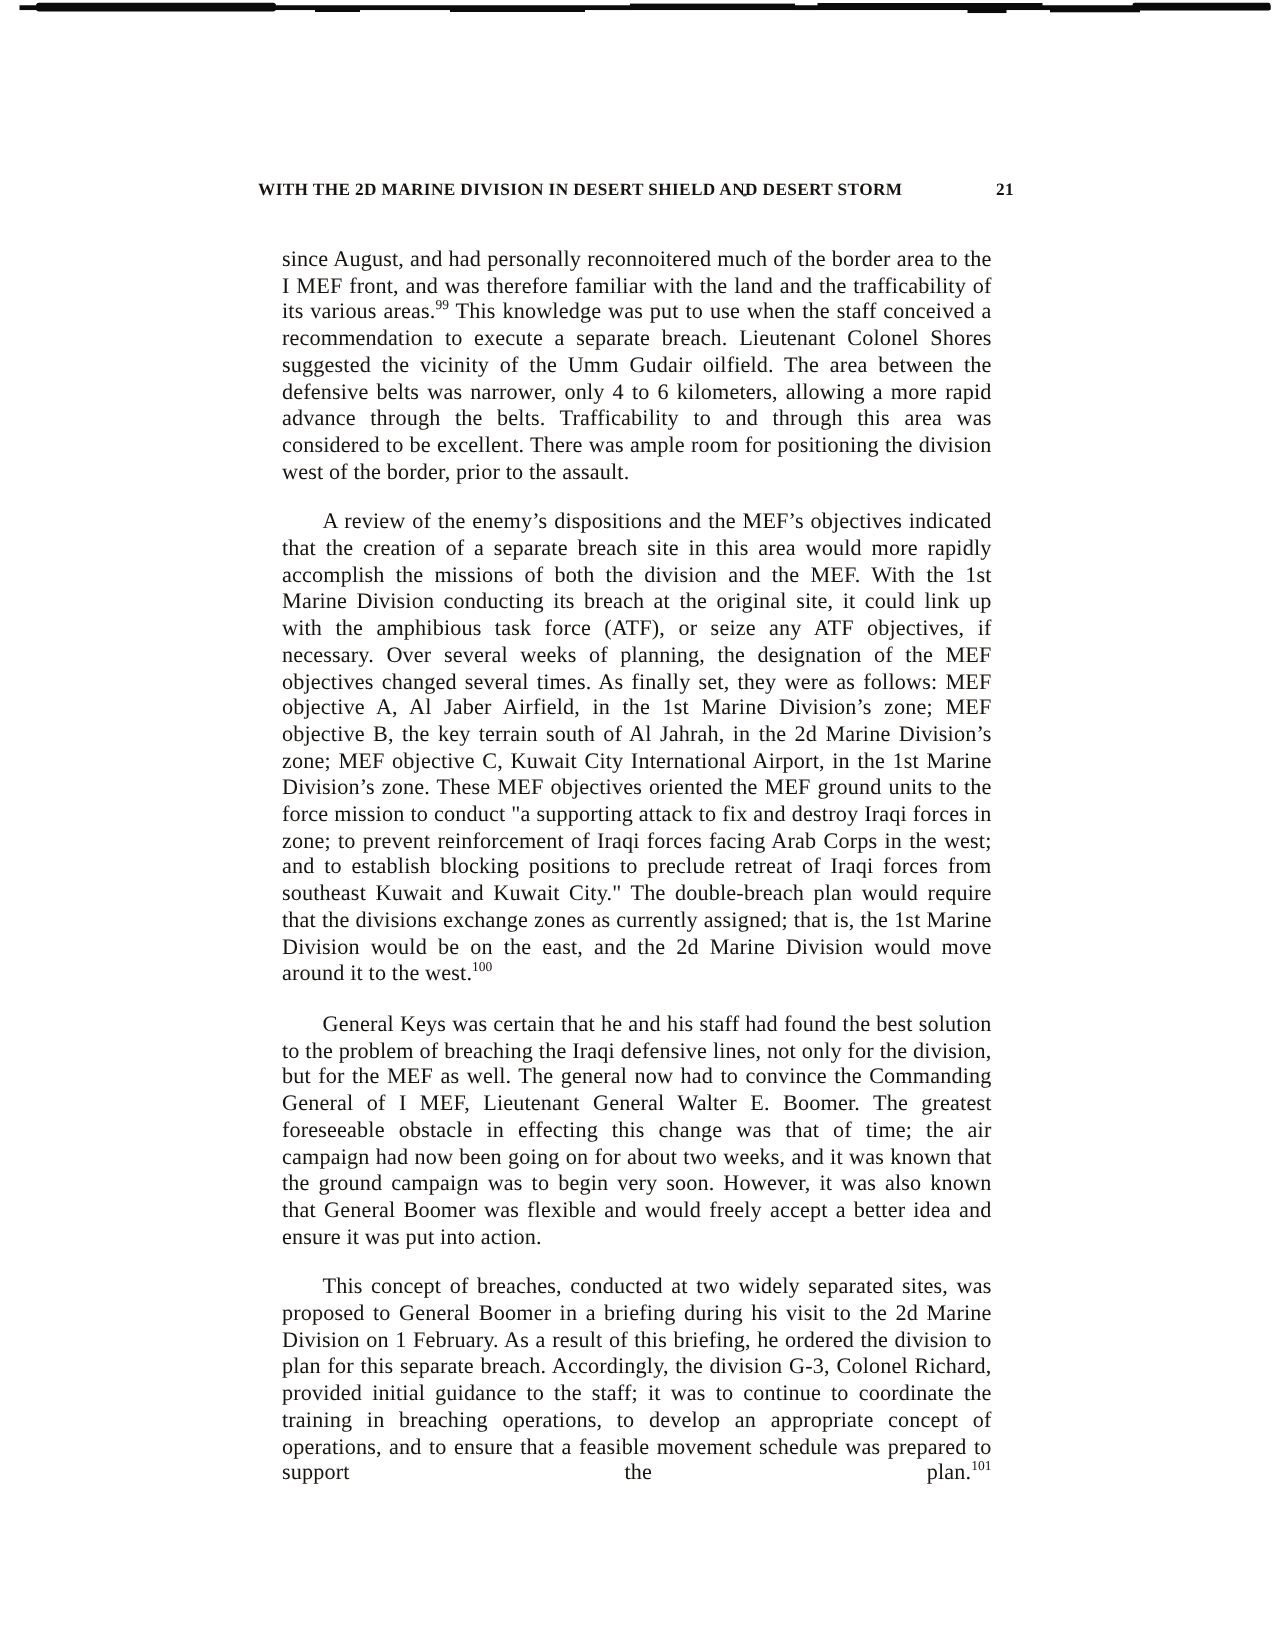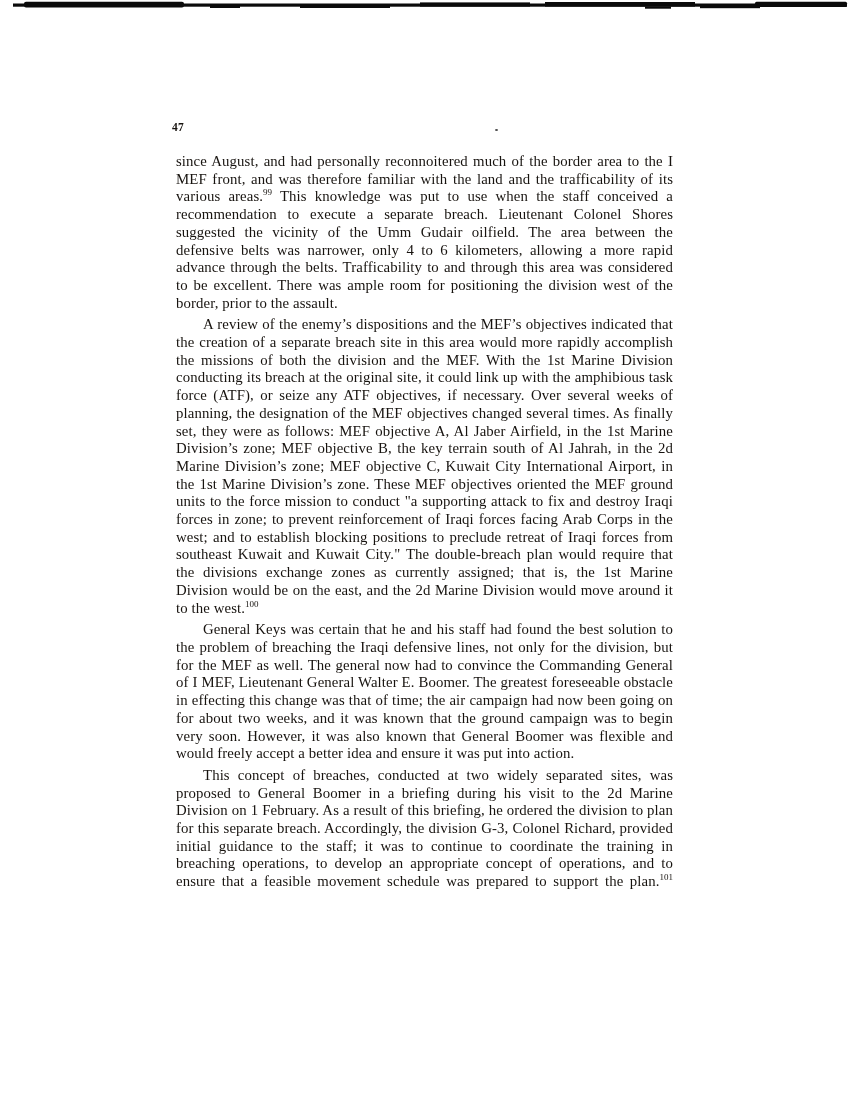--- a/index.html
+++ b/index.html
@@ -37,21 +37,21 @@
   }
   .page-body {
     position: absolute;
     left: 172px; top: 149px;
     width: 505px;
     font-size: 14.8px;
     line-height: 17.7px;
     text-align: justify;
     letter-spacing: 0.1px;
   }
-  .para { margin: 4px; }
+  .para { margin: 16px; }
   .para.indent { text-indent: 27px; }
   .para:last-child { text-align-last: justify; }
   sup {
     font-size: 9px;
     line-height: 0;
     letter-spacing: 0;
   }
 </style>
 </head>
 <body>
@@ -66,21 +66,22 @@
     <rect x="545" y="2.0" width="150" height="4.6"></rect>
     <rect x="700" y="4.8" width="60" height="3.4"></rect>
     <rect x="755" y="1.8" width="92" height="5.2" rx="1.5"></rect>
     <rect x="645" y="6.5" width="26" height="2.2"></rect>
   </g>
 </svg>
 
 <div class="scan-speck"></div>
 
 <div class="page-header">
-  <span>47</span>
+  <span>WITH THE 2D MARINE DIVISION IN DESERT SHIELD AND DESERT STORM</span>
+  <span>21</span>
 </div>
 
 <div class="page-body">
     <p class="para"><span>since August, and had personally reconnoitered much of the border area to the I MEF front, and was therefore familiar with the land and the trafficability of its various areas.</span><sup>99</sup><span> This knowledge was put to use when the staff conceived a recommendation to execute a separate breach. Lieutenant Colonel Shores suggested the vicinity of the Umm Gudair oilfield. The area between the defensive belts was narrower, only 4 to 6 kilometers, allowing a more rapid advance through the belts. Trafficability to and through this area was considered to be excellent. There was ample room for positioning the division west of the border, prior to the assault.</span></p>
     <p class="para indent"><span>A review of the enemy’s dispositions and the MEF’s objectives indicated that the creation of a separate breach site in this area would more rapidly accomplish the missions of both the division and the MEF. With the 1st Marine Division conducting its breach at the original site, it could link up with the amphibious task force (ATF), or seize any ATF objectives, if necessary. Over several weeks of planning, the designation of the MEF objectives changed several times. As finally set, they were as follows: MEF objective A, Al Jaber Airfield, in the 1st Marine Division’s zone; MEF objective B, the key terrain south of Al Jahrah, in the 2d Marine Division’s zone; MEF objective C, Kuwait City International Airport, in the 1st Marine Division’s zone. These MEF objectives oriented the MEF ground units to the force mission to conduct "a supporting attack to fix and destroy Iraqi forces in zone; to prevent reinforcement of Iraqi forces facing Arab Corps in the west; and to establish blocking positions to preclude retreat of Iraqi forces from southeast Kuwait and Kuwait City." The double-breach plan would require that the divisions exchange zones as currently assigned; that is, the 1st Marine Division would be on the east, and the 2d Marine Division would move around it to the west.</span><sup>100</sup></p>
     <p class="para indent"><span>General Keys was certain that he and his staff had found the best solution to the problem of breaching the Iraqi defensive lines, not only for the division, but for the MEF as well. The general now had to convince the Commanding General of I MEF, Lieutenant General Walter E. Boomer. The greatest foreseeable obstacle in effecting this change was that of time; the air campaign had now been going on for about two weeks, and it was known that the ground campaign was to begin very soon. However, it was also known that General Boomer was flexible and would freely accept a better idea and ensure it was put into action.</span></p>
     <p class="para indent"><span>This concept of breaches, conducted at two widely separated sites, was proposed to General Boomer in a briefing during his visit to the 2d Marine Division on 1 February. As a result of this briefing, he ordered the division to plan for this separate breach. Accordingly, the division G-3, Colonel Richard, provided initial guidance to the staff; it was to continue to coordinate the training in breaching operations, to develop an appropriate concept of operations, and to ensure that a feasible movement schedule was prepared to support the plan.</span><sup>101</sup></p>
   </div>
 
 </body></html>

